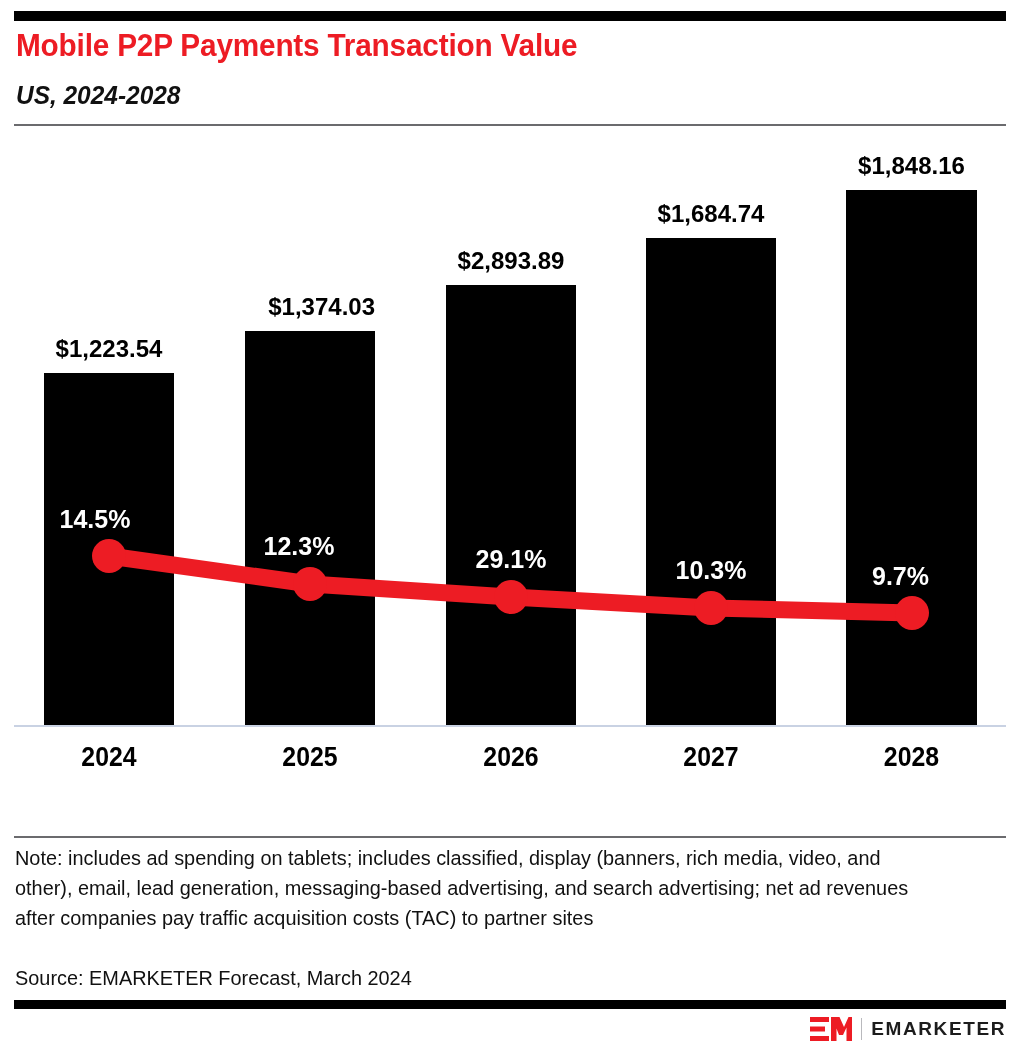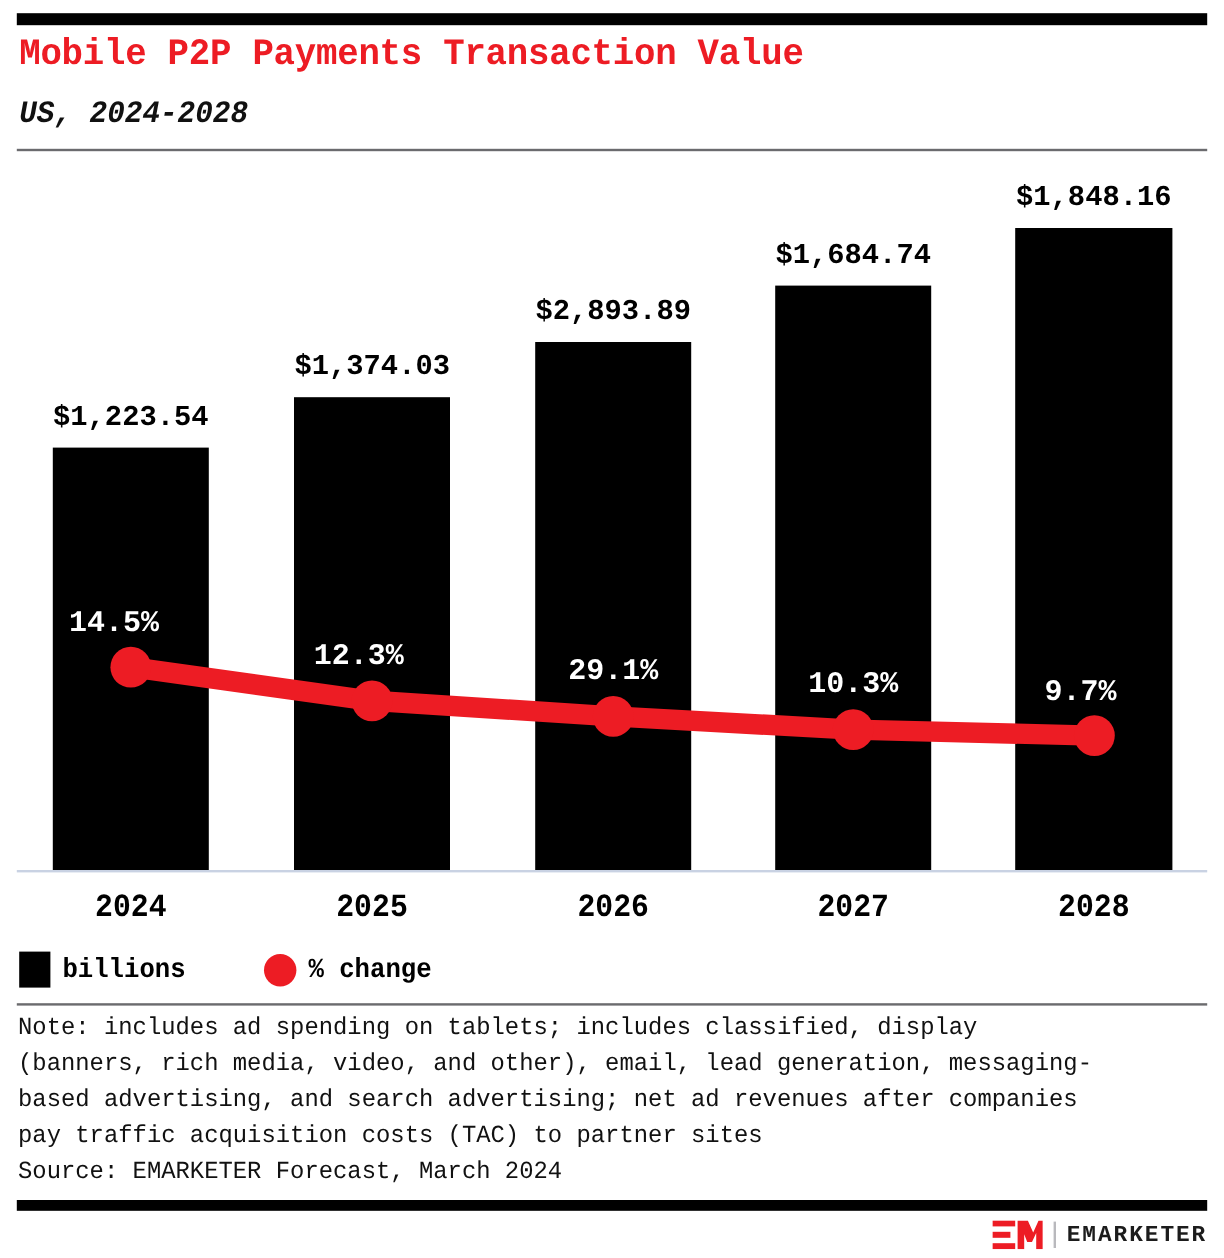--- a/index.html
+++ b/index.html
@@ -12,21 +12,20 @@
     height: 1048px;
     font-family: "Liberation Sans", sans-serif;
     color: #000000;
     overflow: hidden;
   }
   .page {
     position: relative;
     width: 1020px;
     height: 1048px;
     background: #ffffff;
-    font-family: Liberation Mono, monospace;
   }
 
   
   .top-rule {
     position: absolute;
     left: 14px;
     top: 11px;
     width: 992px;
     height: 10px;
     background: #000000;
@@ -265,31 +264,20 @@
 
     <div class="axis-line"></div>
   </div>
 
   <div class="xtick" style="left:44px; width:130px;">2024</div>
   <div class="xtick" style="left:245px; width:130px;">2025</div>
   <div class="xtick" style="left:446px; width:130px;">2026</div>
   <div class="xtick" style="left:646px; width:130px;">2027</div>
   <div class="xtick" style="left:846px; width:131px;">2028</div>
 
-  <div class="legend">
-    <div class="legend-item">
-      <span class="legend-swatch-square"></span>
-      <span class="legend-text">billions</span>
-    </div>
-    <span class="legend-gap"></span>
-    <div class="legend-item">
-      <span class="legend-swatch-circle"></span>
-      <span class="legend-text">% change</span>
-    </div>
-  </div>
 
   <div class="note-rule"></div>
   <div class="note">Note: includes ad spending on tablets; includes classified, display (banners, rich media, video, and other), email, lead generation, messaging-based advertising, and search advertising; net ad revenues after companies pay traffic acquisition costs (TAC) to partner sites</div>
   <div class="source">Source: EMARKETER Forecast, March 2024</div>
 
   <div class="bottom-rule"></div>
   <div class="brand">
     <svg class="brand-mark" width="42" height="24" viewBox="0 0 42 24">
       <rect x="0" y="0" width="19" height="5" fill="#ED1C24"></rect>
       <rect x="0" y="9.5" width="15" height="5" fill="#ED1C24"></rect>

